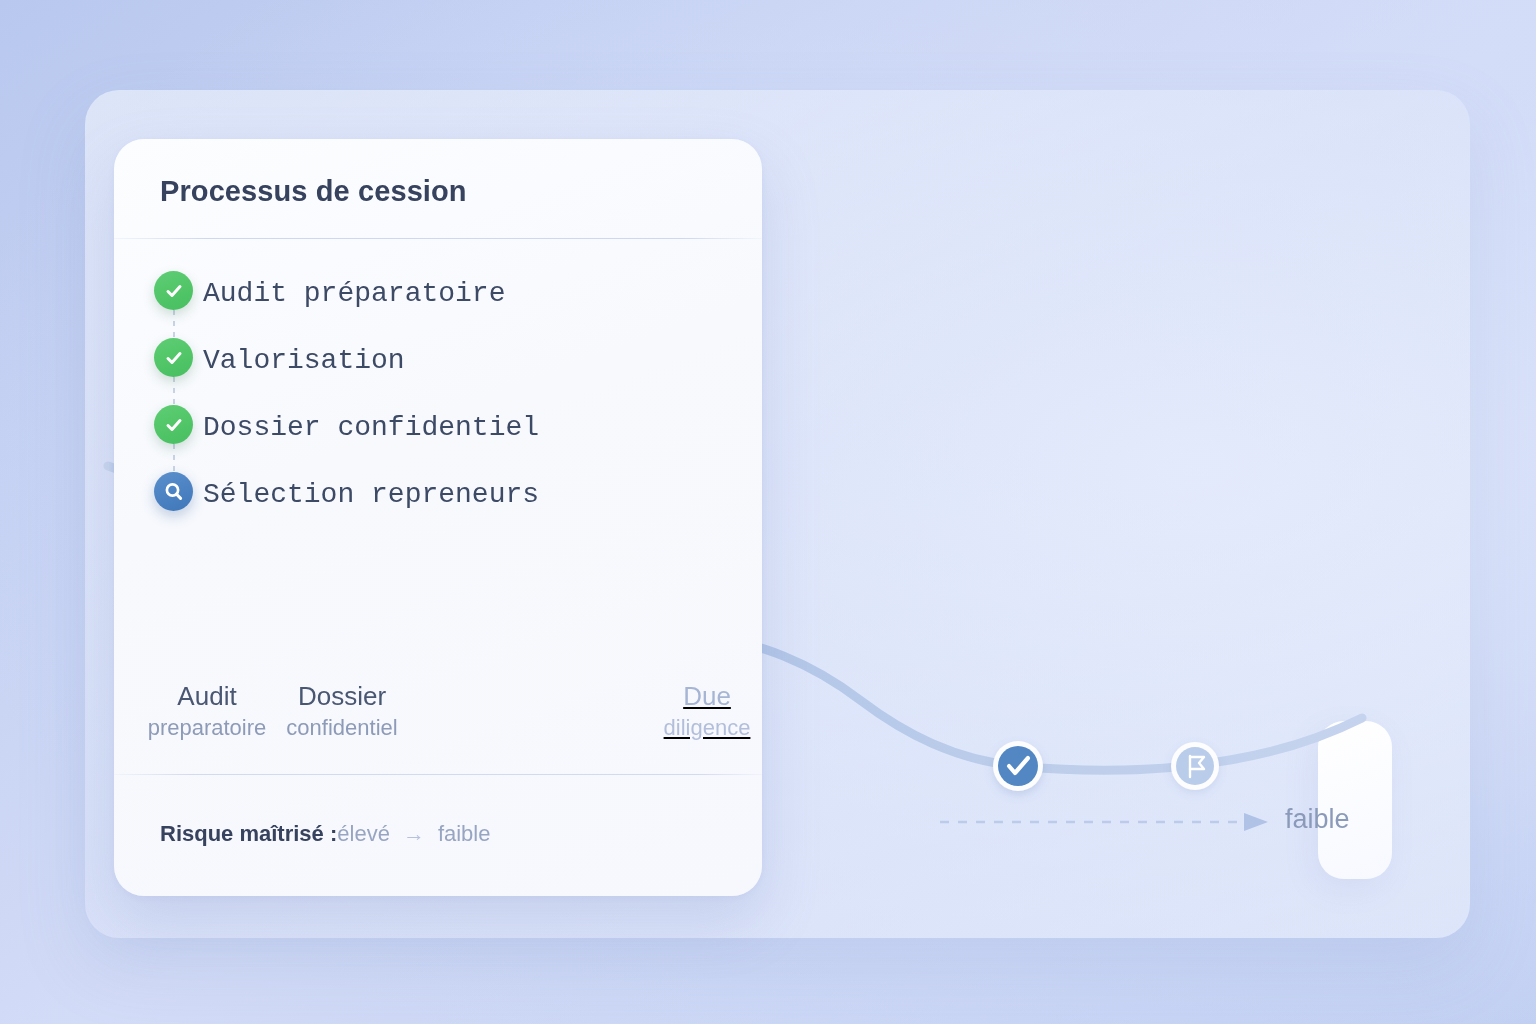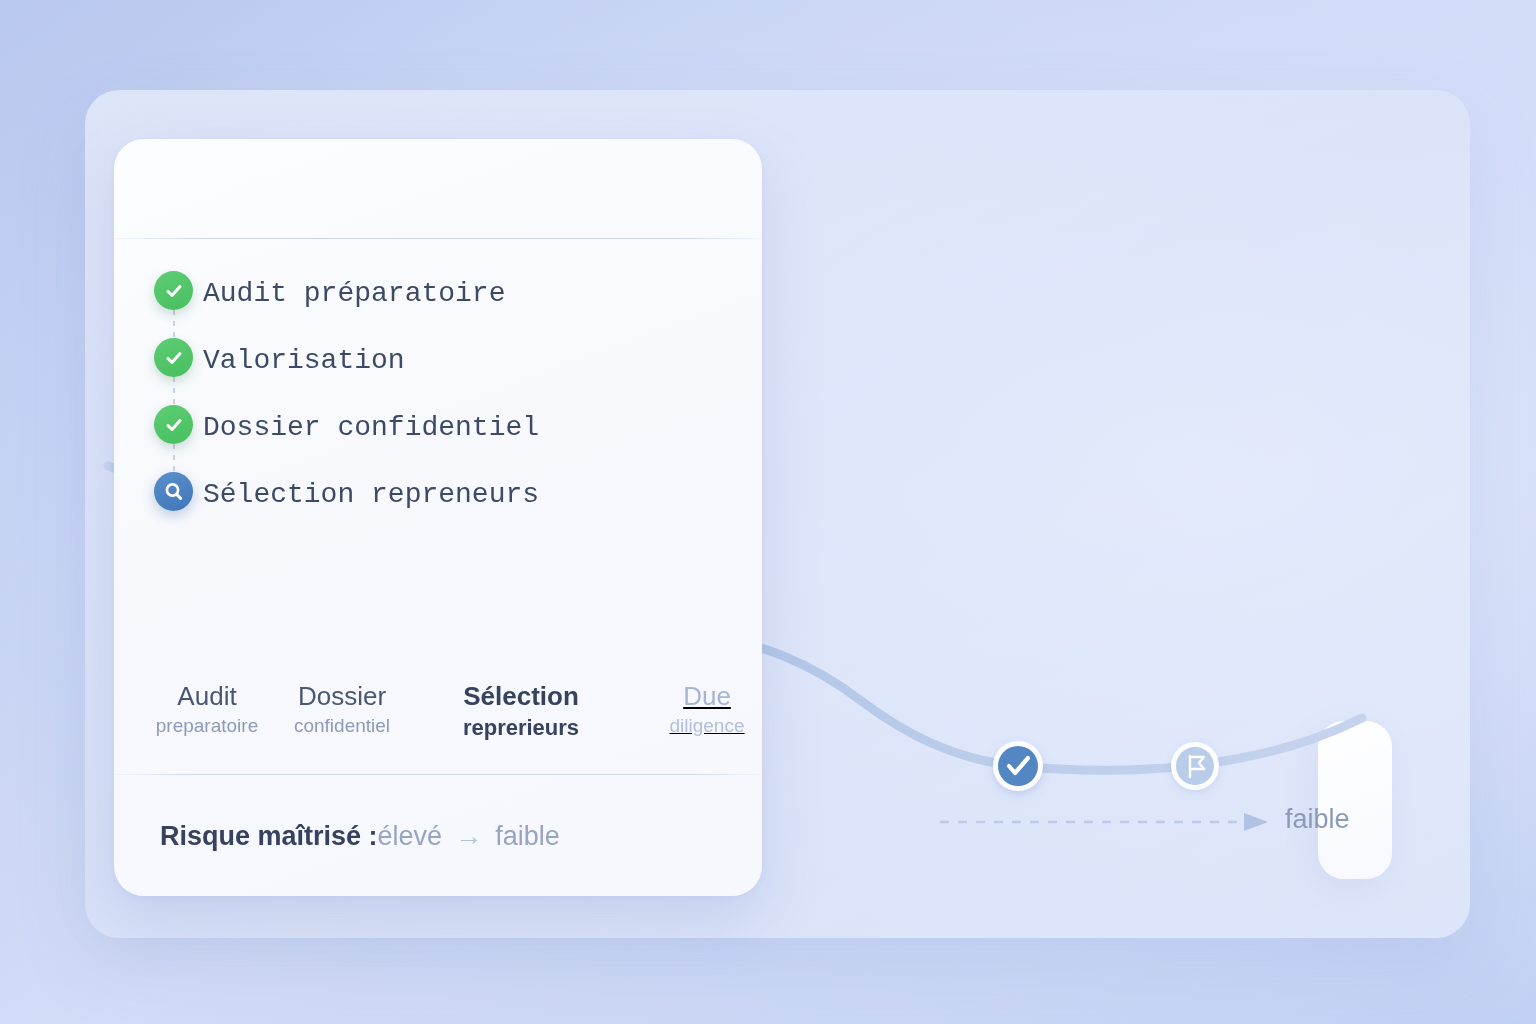--- a/index.html
+++ b/index.html
@@ -62,30 +62,30 @@
     position:absolute;left:89px;top:7px;
     font-size:28px;color:#3d4a66;font-weight:400;white-space:nowrap;font-family:Liberation Mono, monospace;
   }
   
   .curve-layer{position:absolute;left:0;top:0;width:1536px;height:1024px;pointer-events:none;}
   .tl-labels{position:absolute;left:0;top:0;width:1536px;height:860px;}
   .tl-col{position:absolute;text-align:center;transform:translateX(-50%);}
   .tl-top{font-size:26px;color:#4a5773;line-height:1.08;white-space:nowrap;}
   .tl-top.strong{font-weight:700;color:#36425e;}
   .tl-top.muted{color:#a7b5d4;}
-  .tl-sub{font-size:19px;color:#8d9bb8;line-height:1.25;margin-top:4px;white-space:nowrap;}
+  .tl-sub{font-size:22px;color:#8d9bb8;line-height:1.25;margin-top:4px;white-space:nowrap;}
   .tl-sub.strong{font-weight:700;font-size:22px;color:#36425e;}
   .tl-sub.muted{color:#b2bedb;}
   .card-divider2{
     position:absolute;left:0;top:635px;width:648px;height:1px;
     background:linear-gradient(90deg, rgba(205,215,238,.12) 0%, rgba(205,215,238,.9) 12%, rgba(205,215,238,.9) 90%, rgba(205,215,238,.12) 100%);
   }
   .risk-row{
     position:absolute;left:46px;top:682px;
-    font-size:27px;white-space:nowrap;display:flex;align-items:center;gap:0;
+    font-size:22px;white-space:nowrap;display:flex;align-items:center;gap:0;
   }
   .risk-strong{font-weight:700;color:#36425e;}
   .risk-soft{color:#97a5c2;}
   .risk-arrow{display:inline-block;margin:0 13px;color:#b6c2dd;}
   .faible-out{
     position:absolute;left:1285px;top:804px;
     font-size:27px;color:#8b9ab9;
   }
 </style>
 </head>
@@ -190,20 +190,21 @@
       <path d="M 513 662 L 518 667 L 528 655" fill="none" stroke="#ffffff" stroke-width="3.4" stroke-linecap="round" stroke-linejoin="round"></path>
     </g>
 
     <g>
       <line x1="940" y1="822" x2="1246" y2="822" stroke="#bccbe9" stroke-width="2.4" stroke-dasharray="9 9"></line>
       <path d="M 1244 813 L 1268 822 L 1244 831 Z" fill="#b0c2e5"></path>
     </g>
   </svg>
 
   <div class="card">
+    <div class="card-title">Processus de cession</div>
     <div class="card-divider"></div>
 
     <div class="checklist">
       <div class="cl-dash" style="top:171px;height:47px;"></div>
       <div class="cl-dash" style="top:238px;height:47px;"></div>
       <div class="cl-dash" style="top:305px;height:47px;"></div>
 
       <div class="cl-row" style="top:132px;">
         <div class="cl-node green">
           <svg width="22" height="22" viewBox="0 0 22 22">
@@ -255,24 +256,20 @@
 
   <div class="tl-labels">
     <div class="tl-col" style="left:207px;top:682px;">
       <div class="tl-top">Audit</div>
       <div class="tl-sub">preparatoire</div>
     </div>
     <div class="tl-col" style="left:342px;top:682px;">
       <div class="tl-top">Dossier</div>
       <div class="tl-sub">confidentiel</div>
     </div>
-    <div class="tl-col" style="left:521px;top:682px;">
-      <div class="tl-top strong">Sélection</div>
-      <div class="tl-sub strong">reprerieurs</div>
-    </div>
     <div class="tl-col" style="left:707px;top:682px;text-decoration:underline;">
       <div class="tl-top muted">Due</div>
       <div class="tl-sub muted">diligence</div>
     </div>
   </div>
 
   <div class="faible-out">faible</div>
 
 </div>
 

